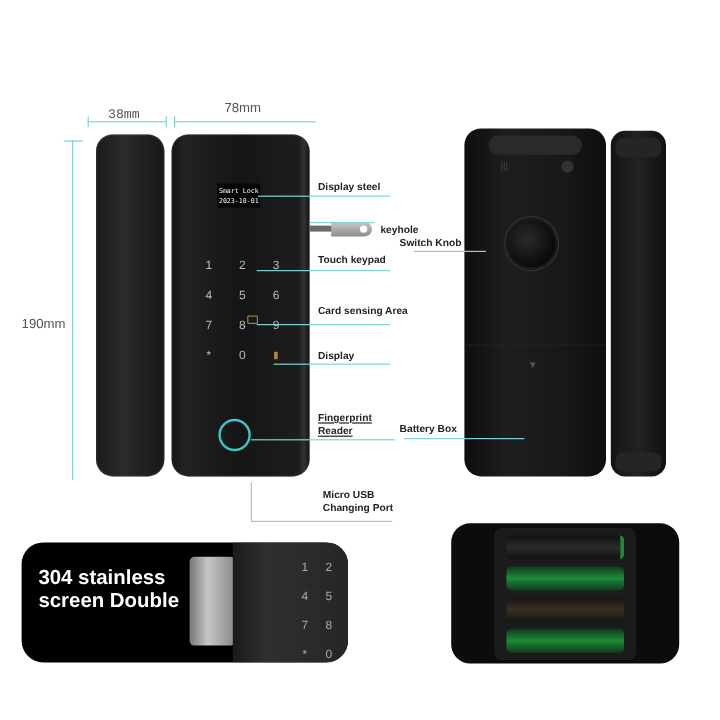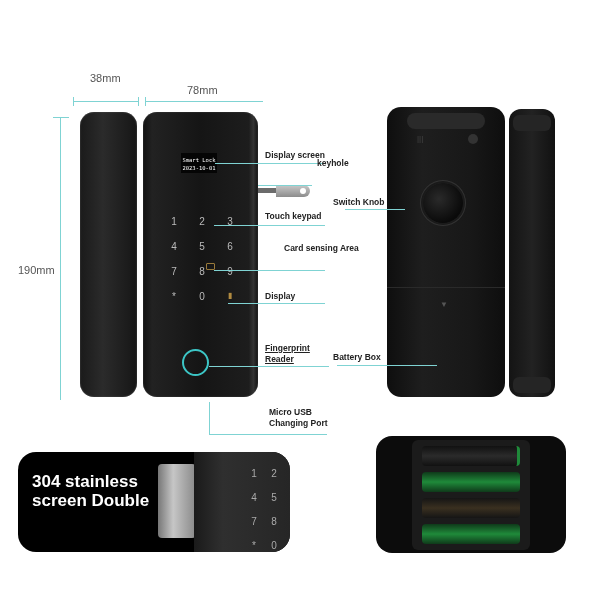--- a/index.html
+++ b/index.html
@@ -22,21 +22,21 @@
   .knob { border-radius: 50%; background: radial-gradient(circle at 40% 40%, #2a2a2a, #0a0a0a 70%); box-shadow: 0 0 0 2px #1a1a1a, 0 0 0 3px #333; }
 
   .latch-card { background: #000; border-radius: 18px; overflow: hidden; }
   .latch-title { color: #fff; font-weight: bold; font-size: 17px; line-height: 19px; }
   .battery-card { background: #0c0c0c; border-radius: 16px; overflow: hidden; }
   .battery { border-radius: 4px; height: 20px; }
 </style>
 </head>
 <body>
 
-<div class="abs dim-text" style="left:90px;top:72px;">38mm</div>
+<div class="abs dim-text" style="left:90px;top:90px;font-family:Liberation Mono, monospace;">38mm</div>
 <div class="line-h" style="left:73px;top:101px;width:66px;"></div>
 <div class="line-v" style="left:73px;top:97px;height:9px;"></div>
 <div class="line-v" style="left:138px;top:97px;height:9px;"></div>
 
 <div class="abs dim-text" style="left:187px;top:84px;">78mm</div>
 <div class="line-h" style="left:145px;top:101px;width:118px;"></div>
 <div class="line-v" style="left:145px;top:97px;height:9px;"></div>
 
 <div class="abs dim-text" style="left:18px;top:264px;">190mm</div>
 <div class="line-v" style="left:60px;top:117px;height:283px;"></div>
@@ -77,30 +77,30 @@
 
   <div class="abs fp-ring" style="left:39px;top:237px;width:27px;height:27px;"></div>
 </div>
 
 <div class="abs" style="left:258px;top:185px;width:52px;height:12px;">
   <div style="position:absolute;left:0;top:3px;width:20px;height:5px;background:#6b6b6b;"></div>
   <div style="position:absolute;left:18px;top:0;width:34px;height:12px;background:linear-gradient(180deg,#c9c9c9,#8c8c8c);border-radius:0 6px 6px 0;"></div>
   <div style="position:absolute;left:42px;top:3px;width:6px;height:6px;border-radius:50%;background:#fff;"></div>
 </div>
 
-<div class="abs callout" style="left:265px;top:150px;">Display screen</div>
+<div class="abs callout" style="left:265px;top:150px;">Display steel</div>
 <div class="line-h" style="left:215px;top:163px;width:110px;"></div>
 
-<div class="abs callout" style="left:278px;top:158px;padding-left:39px;">keyhole</div>
+<div class="abs callout" style="left:278px;top:186px;padding-left:39px;">keyhole</div>
 <div class="line-h" style="left:258px;top:185px;width:54px;"></div>
 
 <div class="abs callout" style="left:265px;top:211px;">Touch keypad</div>
 <div class="line-h" style="left:214px;top:225px;width:111px;"></div>
 
-<div class="abs callout" style="left:265px;top:243px;margin-left:19px;">Card sensing Area</div>
+<div class="abs callout" style="left:265px;top:254px;">Card sensing Area</div>
 <div class="line-h" style="left:214px;top:270px;width:111px;"></div>
 
 <div class="abs callout" style="left:265px;top:291px;">Display</div>
 <div class="line-h" style="left:228px;top:303px;width:97px;"></div>
 
 <div class="abs callout" style="left:265px;top:343px;text-decoration:underline;">
   <div>Fingerprint</div>
   <div>Reader</div>
 </div>
 <div class="line-h" style="left:209px;top:366px;width:120px;"></div>

